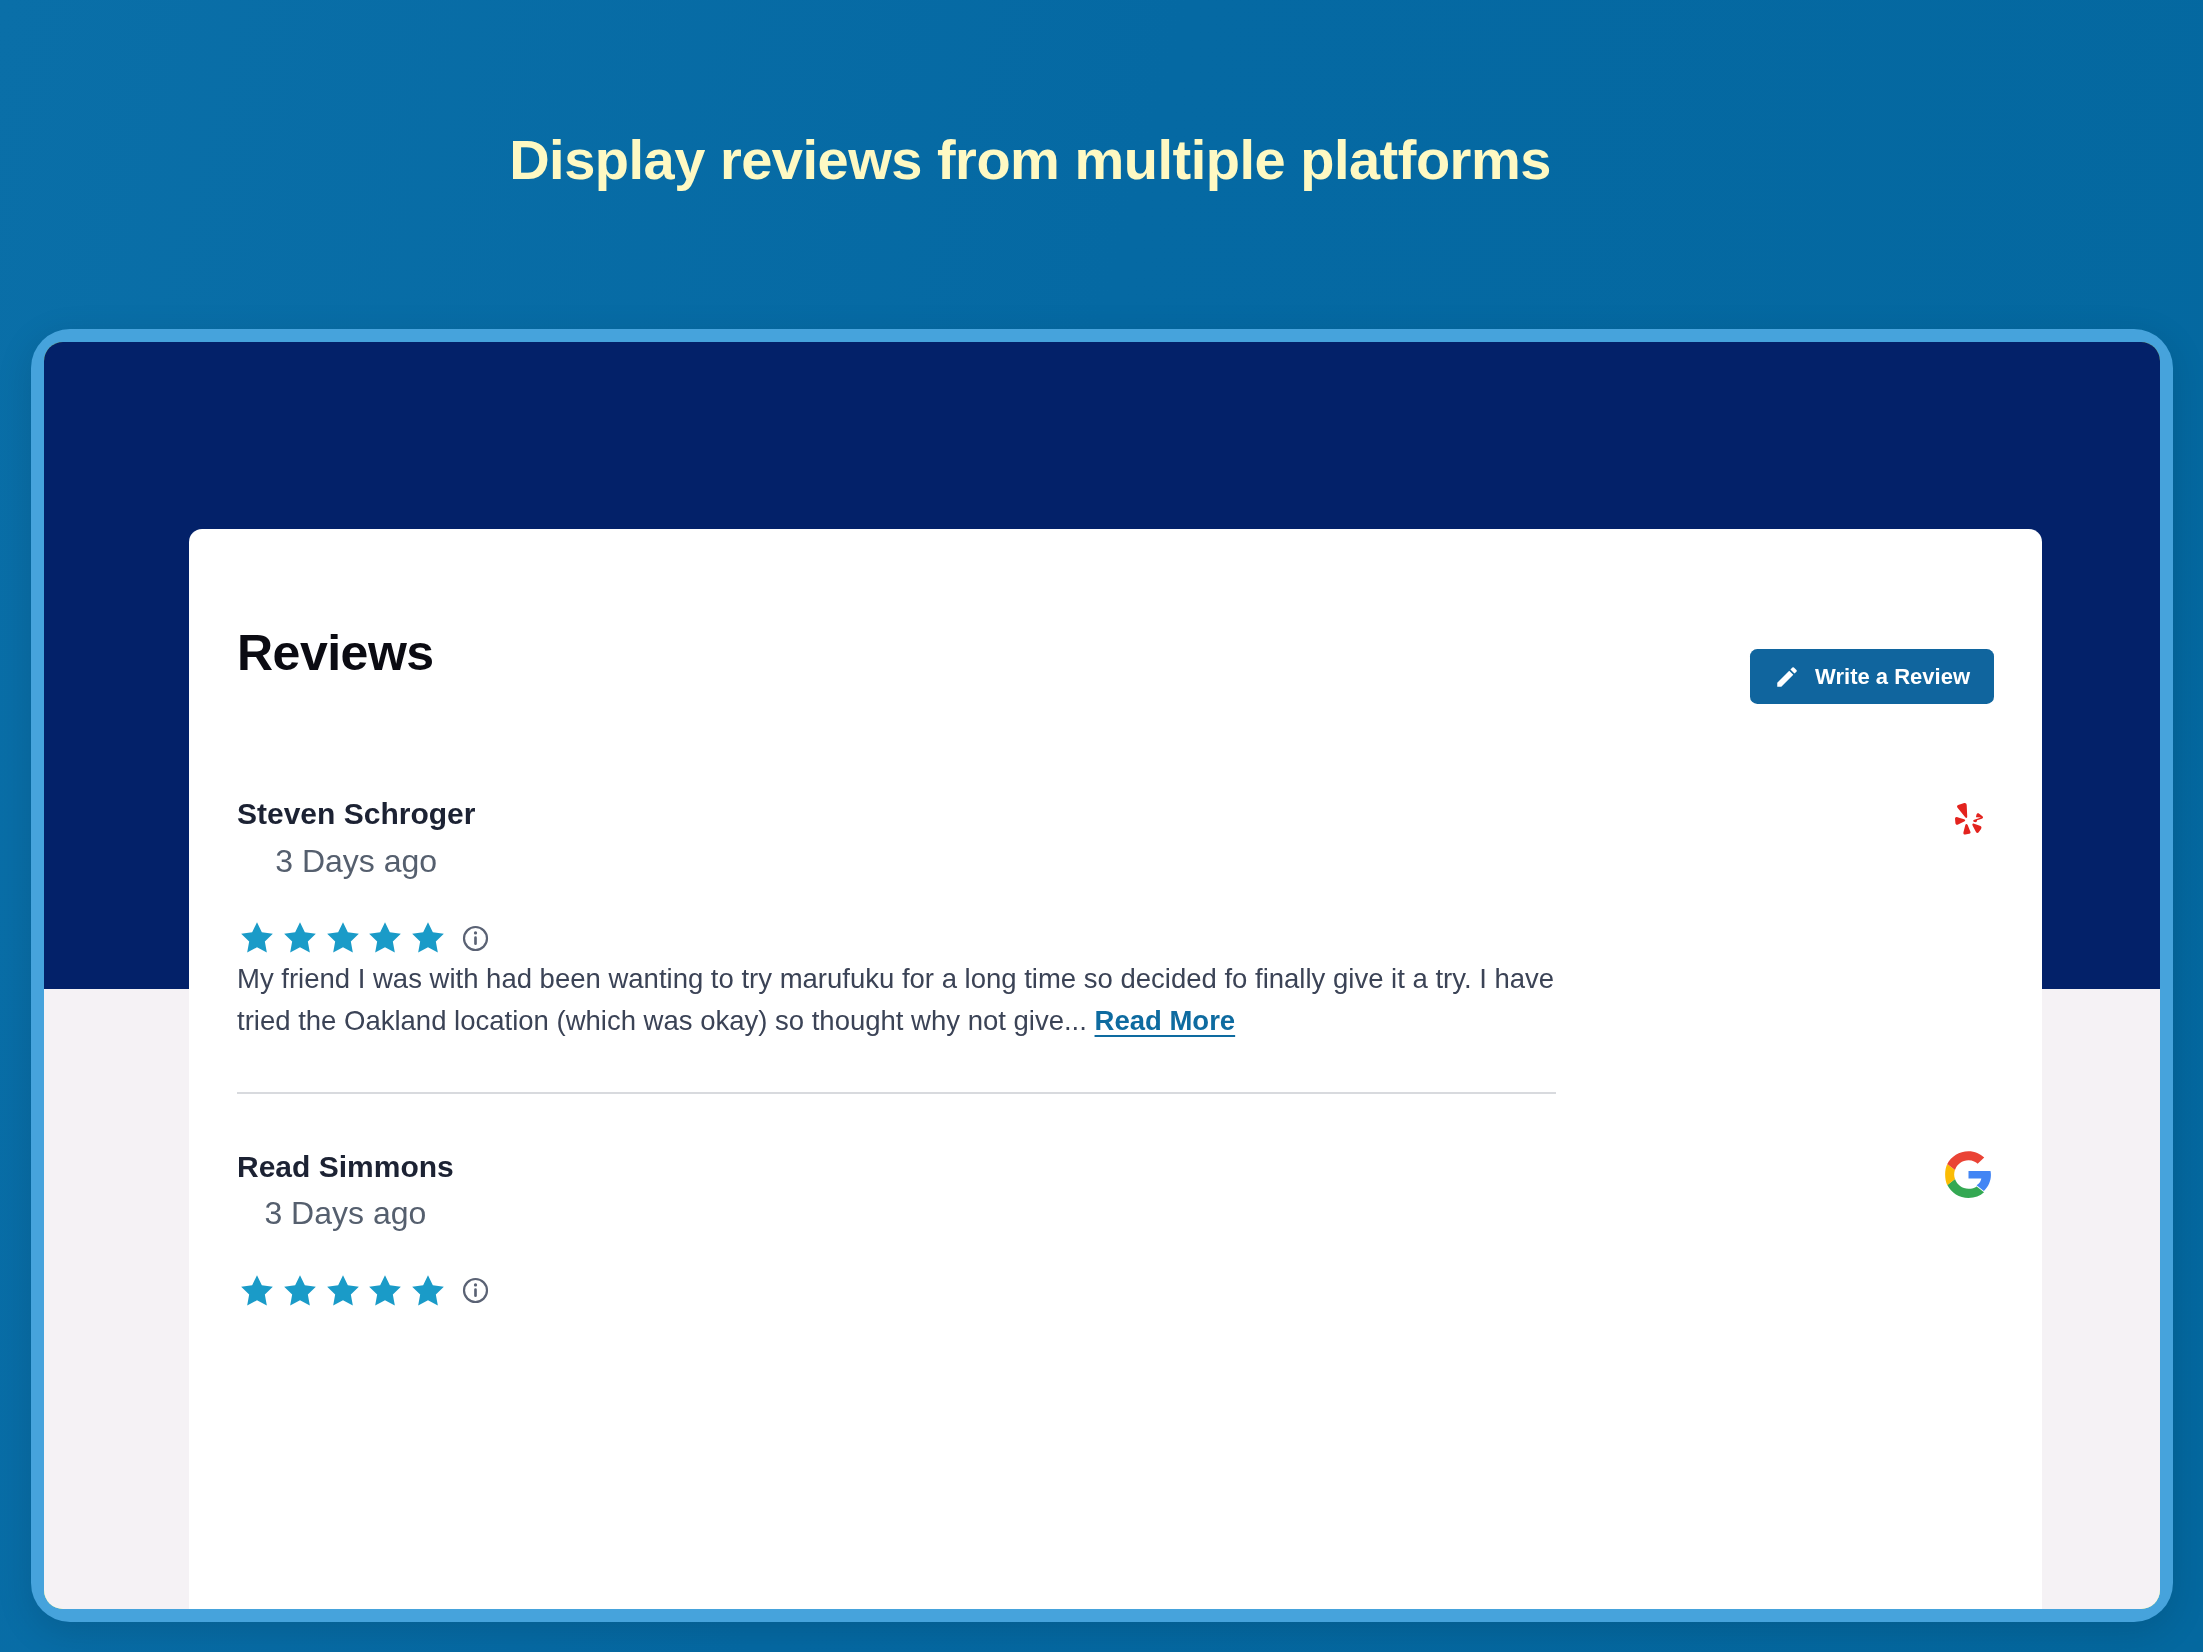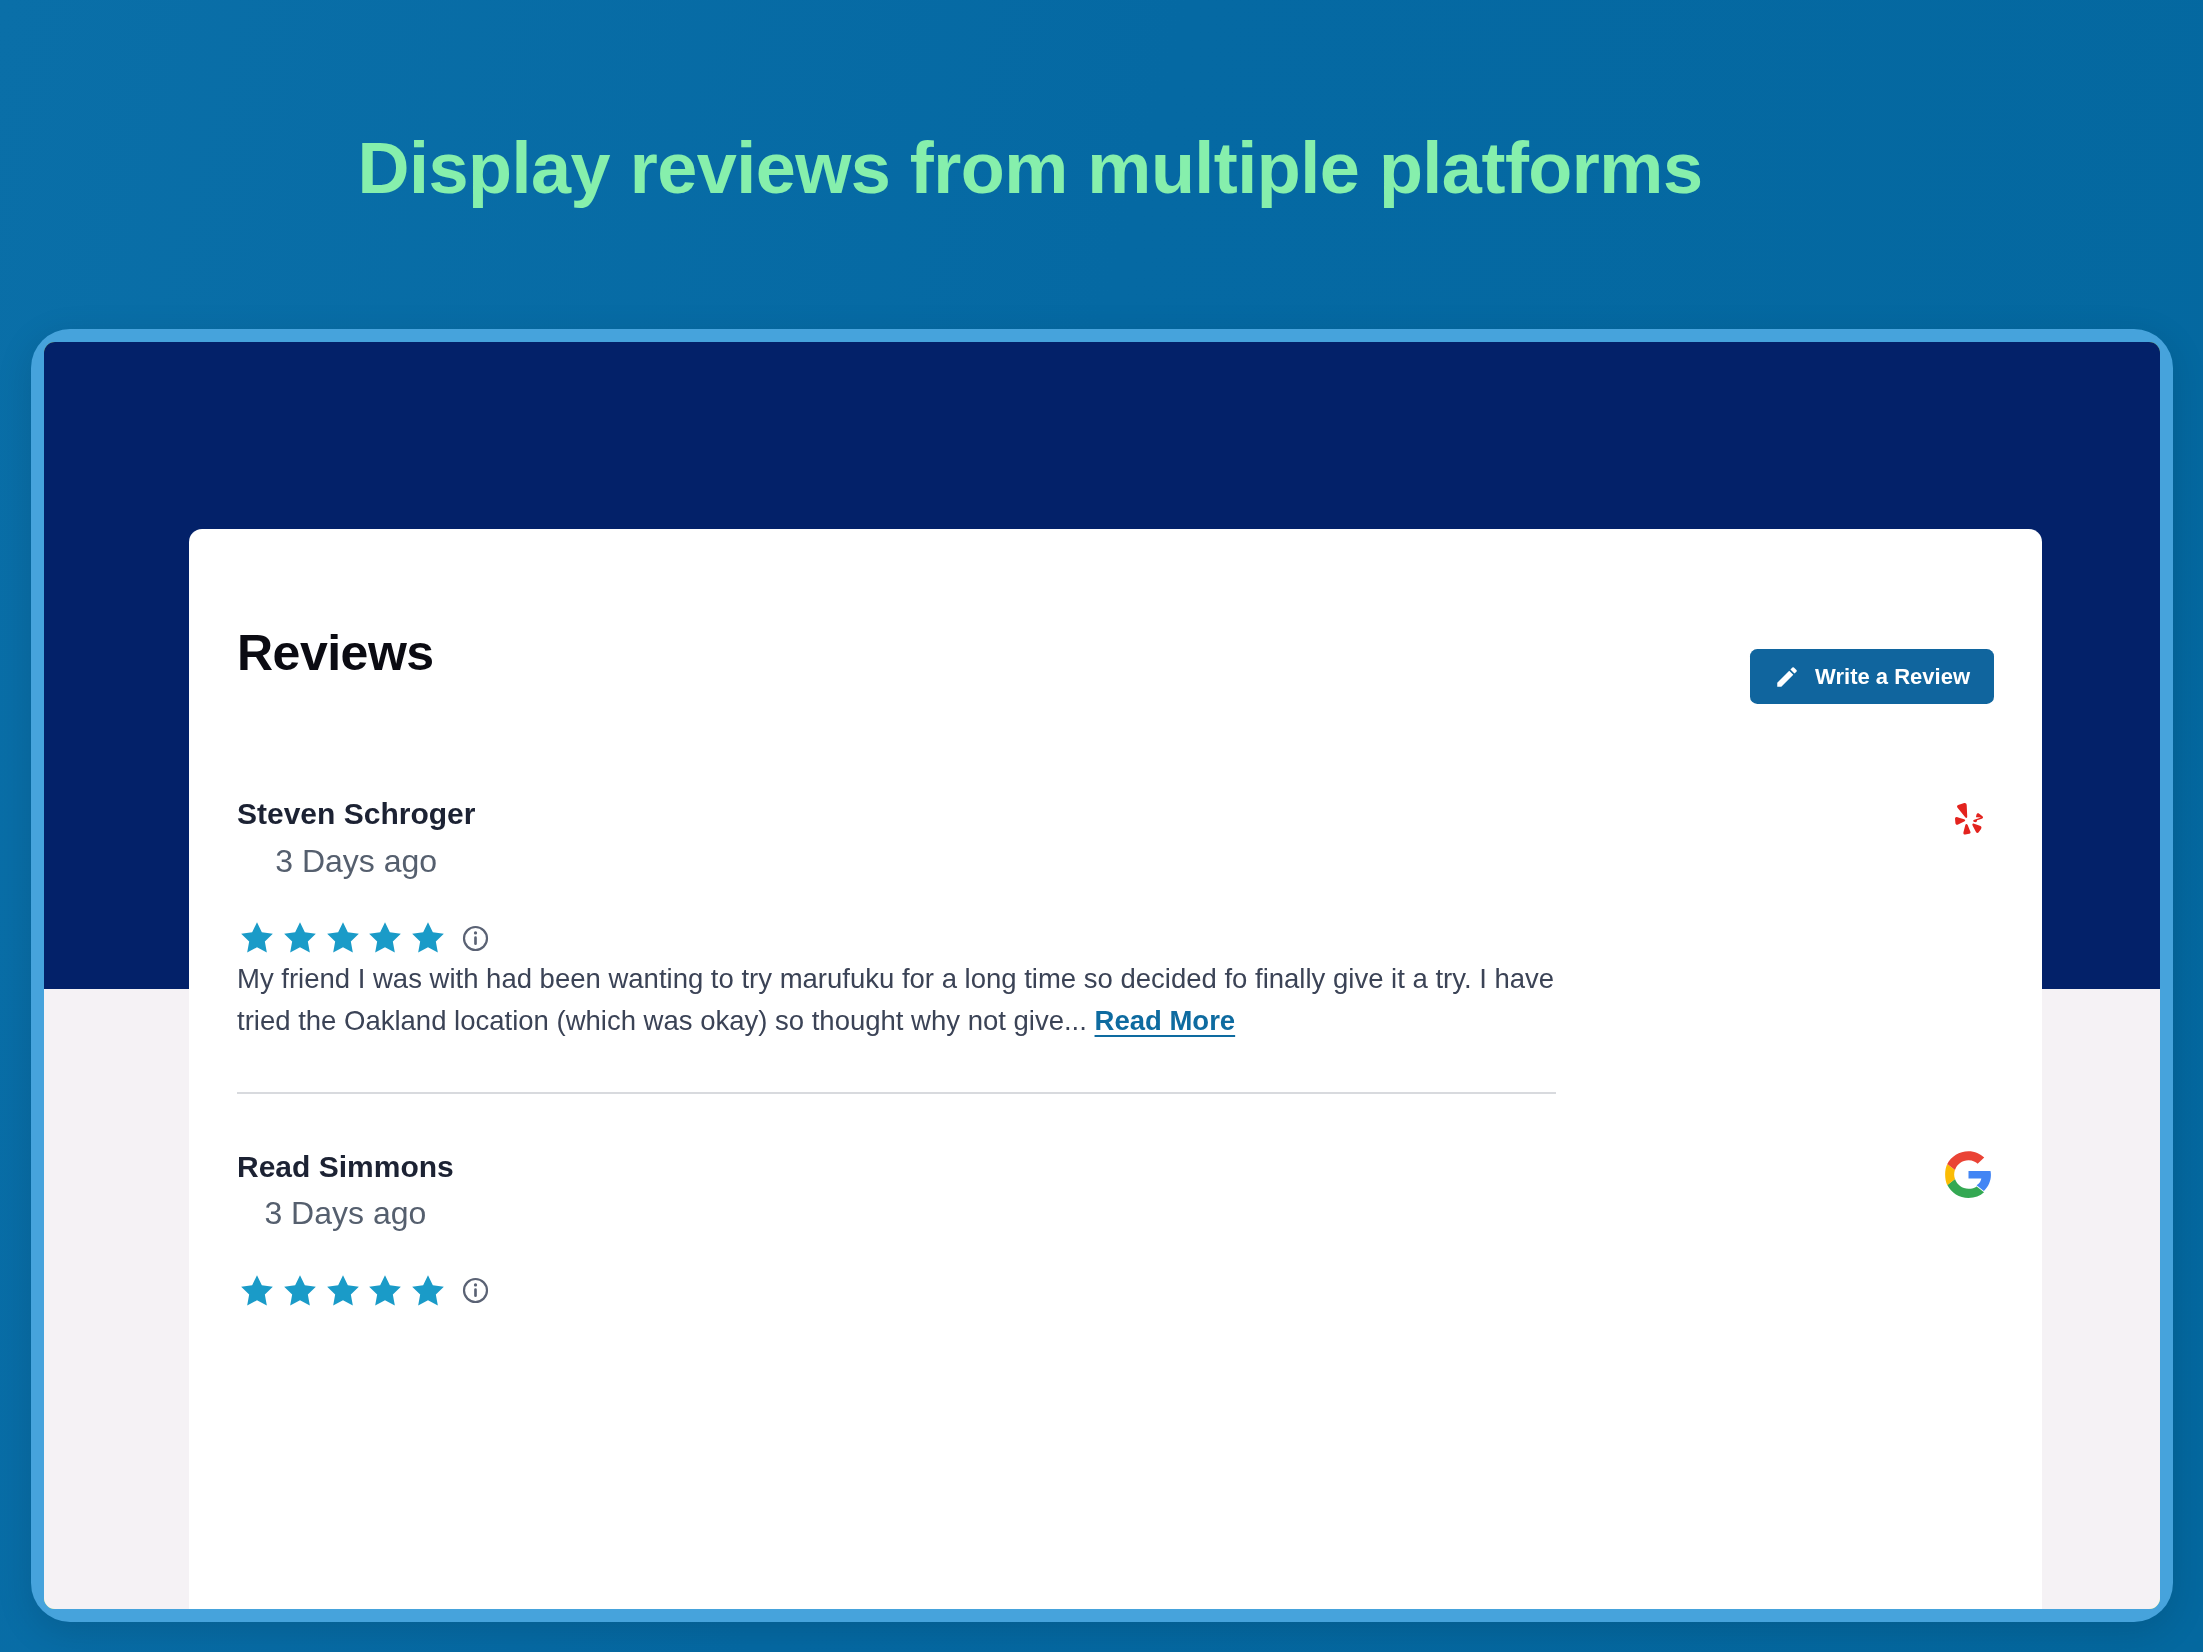--- a/index.html
+++ b/index.html
@@ -13,41 +13,41 @@
   .page-bg {
     position:absolute; inset:0;
     background:linear-gradient(105deg,#0a6fa8 0%,#0569a3 45%,#04689f 100%);
   }
 
   
   .headline {
     position:absolute;
     top:129px; left:0; width:2060px;
     text-align:center;
-    color:#86efac;
-    font-size:72px;
+    color:#fef9c3;
+    font-size:56px;
     font-weight:bold;
     letter-spacing:-0.5px;
     line-height:1.1;
   }
 
   
   .device-frame {
     position:absolute;
     left:31px; top:329px;
     width:2142px; height:1293px;
     background:#46a3dc;
     border-radius:39px;
     padding:13px;
     box-shadow:0 9.2px 37px rgba(0,0,0,0.12);
   }
   .device-inner {
     position:relative;
     width:100%; height:100%;
-    border-radius:11px;
+    border-radius:19px;
     overflow:hidden;
     background:#bef264;
   }
   
   .navy-band {
     position:absolute; left:0; top:0;
     width:100%; height:647px;
     background:#032169;
   }
   .page-body {

